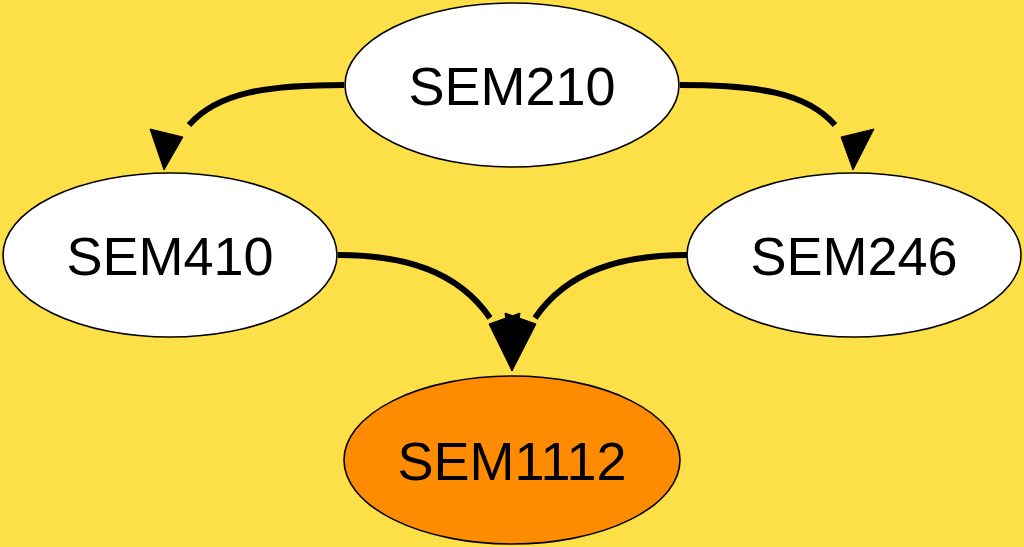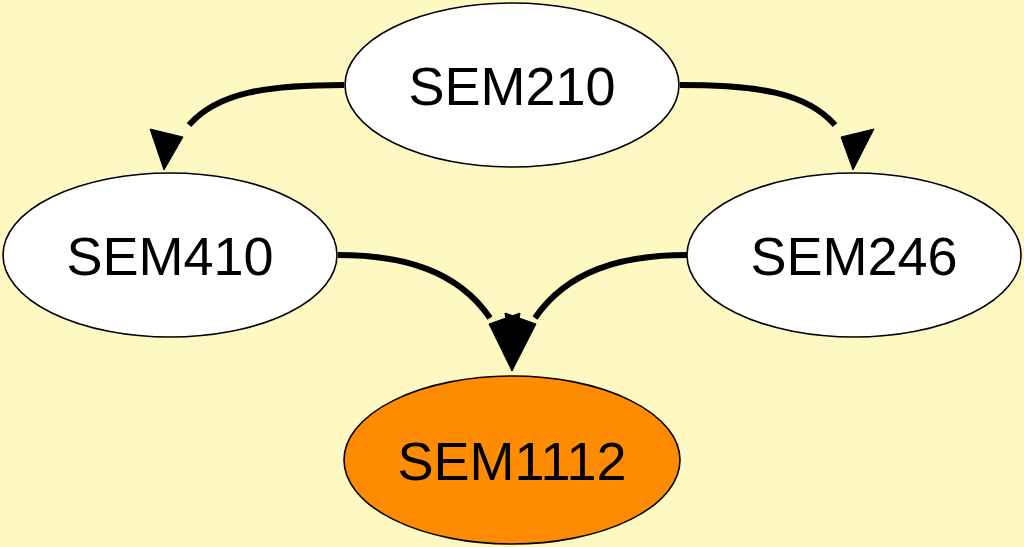--- a/index.html
+++ b/index.html
@@ -7,21 +7,21 @@
     padding: 0;
     background: #ffffff;
   }
   body {
     font-family: "Liberation Sans", sans-serif;
   }
   #graph-canvas {
     position: relative;
     width: 1024px;
     height: 547px;
-    background: #fef9c3;
+    background: #fde047;
     overflow: hidden;
   }
   #graph-svg {
     display: block;
     width: 1024px;
     height: 547px;
   }
   .node-ellipse {
     stroke: #000000;
     stroke-width: 1.6;

